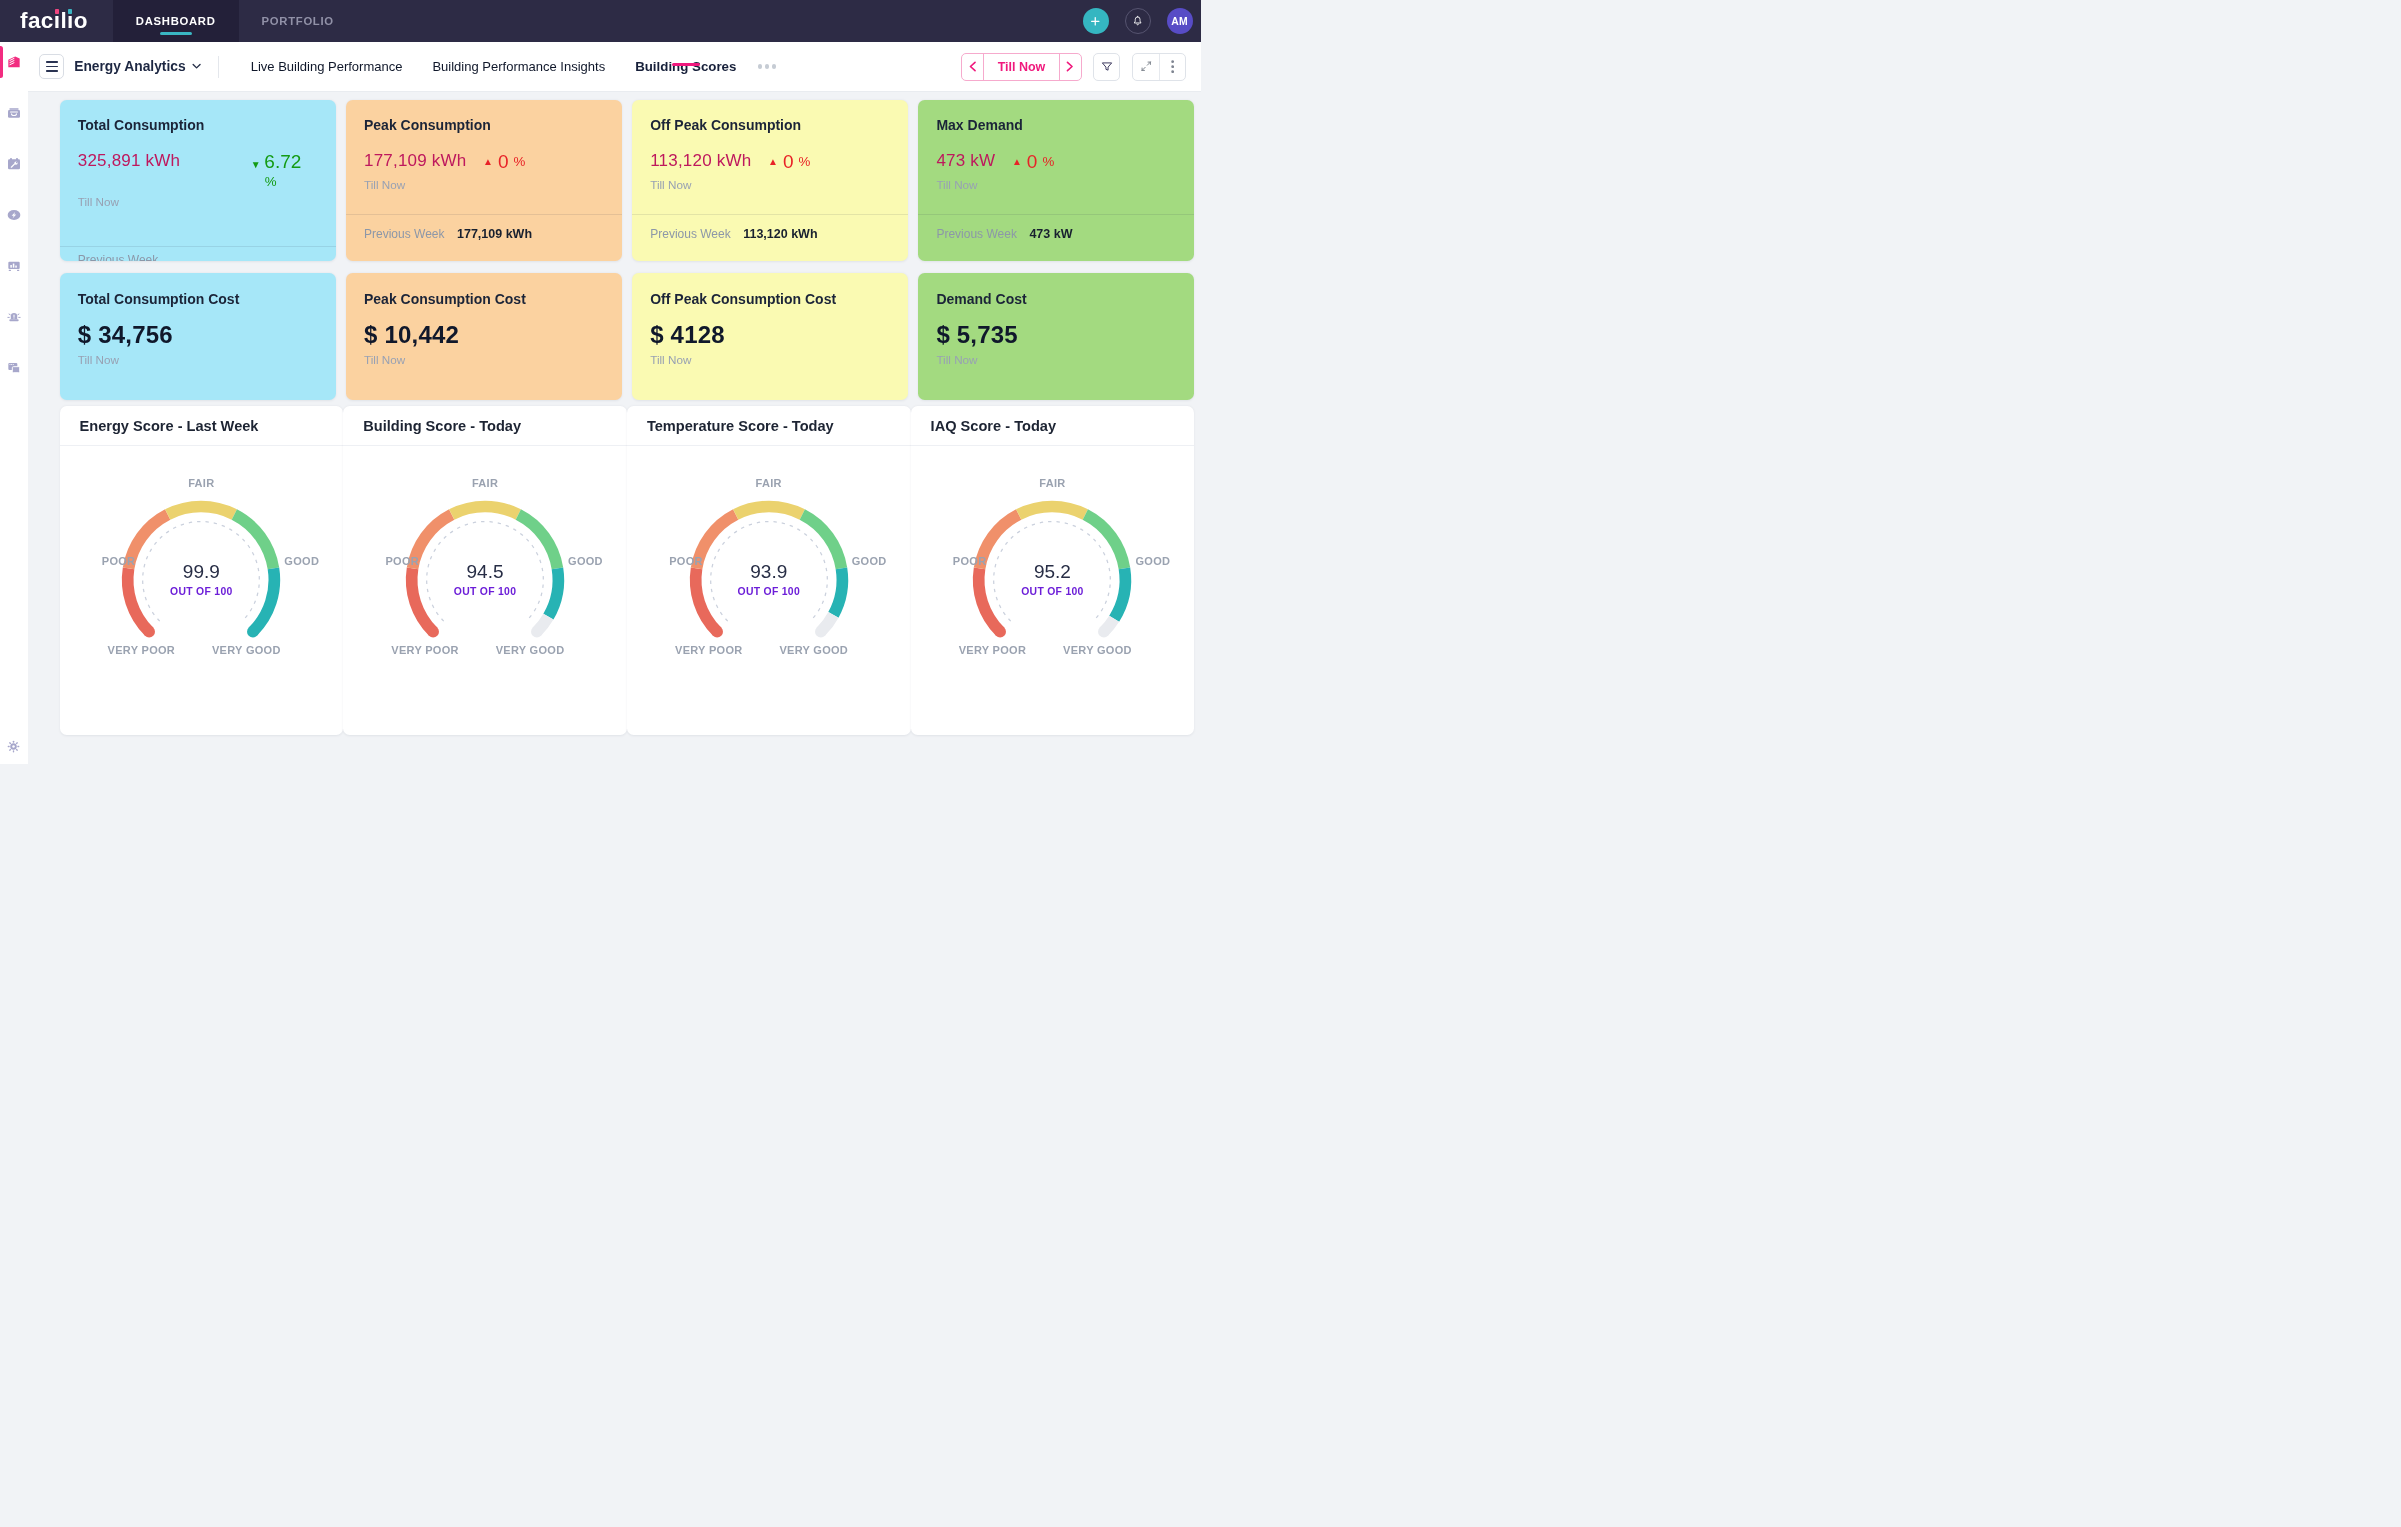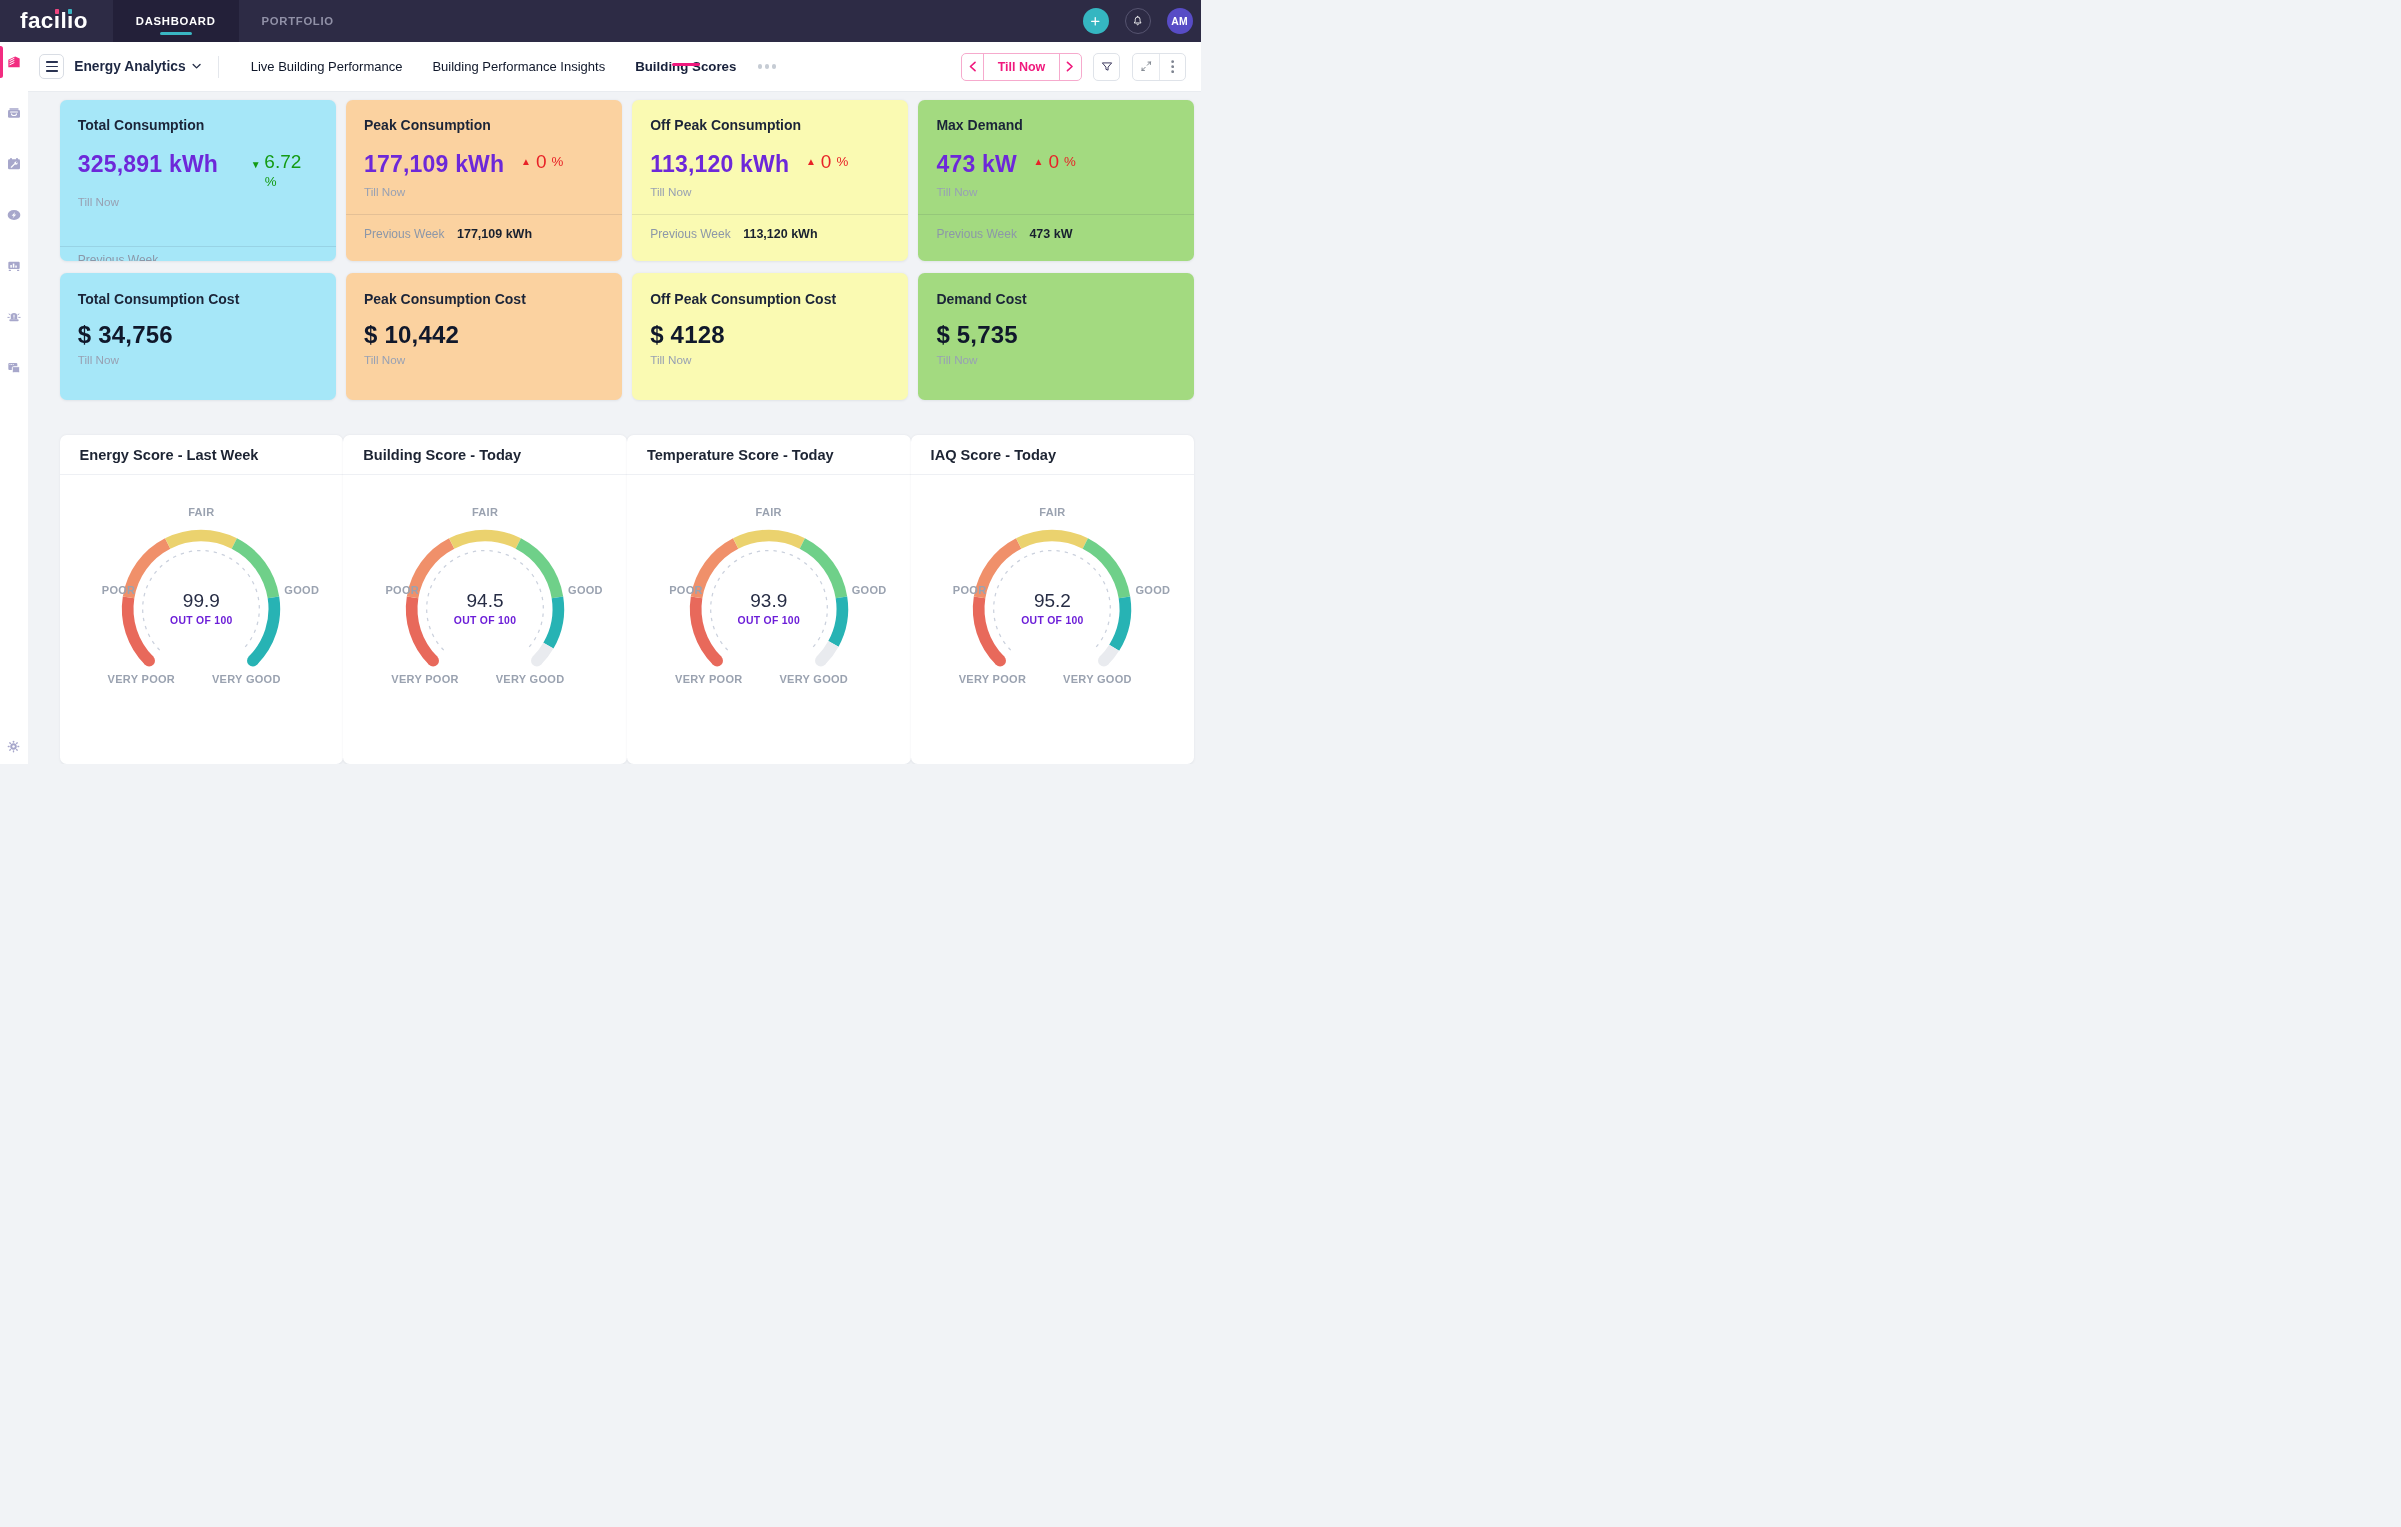--- a/index.html
+++ b/index.html
@@ -53,21 +53,21 @@
   .bg-cell{width:26px;display:flex;align-items:center;justify-content:center;cursor:pointer}
   .bg-cell + .bg-cell{border-left:0.8px solid #e6e9ee}
 
   
   .content{flex:1;background:#f1f3f6;padding:8.3px 6.7px 0 32px;overflow:hidden}
   .kpi-row{display:flex;gap:10px}
   .kpi-card{flex:1;border-radius:6.7px;position:relative;overflow:hidden;padding:16.7px 18.3px 0;box-shadow:0 0.8px 2.5px rgba(20,30,60,.07)}
   .row1 .kpi-card{height:161px}
   .kpi-title{font-size:14px;font-weight:700;color:#1b2438}
   .vrow{display:flex;margin-top:16.7px;align-items:flex-start}
-  .num{font-size:23px;font-weight:700;color:#6d28d9;letter-spacing:0.2px;line-height:1.3;white-space:nowrap}
+  .num{font-size:17px;font-weight:400;color:#be185d;letter-spacing:0.2px;line-height:1.3;white-space:nowrap}
   .vrow.wrap .num{white-space:normal;width:143px;flex:none}
   .delta{margin-left:16.7px;display:flex;align-items:center;gap:5px;margin-top:2.5px}
   .tri{font-size:10px;line-height:1}
   .dnum{font-size:19px;font-weight:500;line-height:1}
   .dpct{font-size:13.3px;font-weight:500}
   .delta.neg{color:#e82227}
   .delta.pos{color:#149b14}
   .vrow.wrap .delta{margin-left:auto;margin-right:11.7px;display:block;width:55px}
   .vrow.wrap .delta .dpct{display:block;text-align:center;margin-top:3.3px;width:40px}
   .period{font-size:11.7px;color:#98a1b3;margin-top:5.8px}
@@ -76,21 +76,21 @@
   .flabel{font-size:12px;color:#8c97a8}
   .fvalue{font-size:12.5px;font-weight:600;color:#18202f}
   .kpi-card.clipped .cdivider{top:146px}
   .kpi-card.clipped .cfooter{top:153px}
   .row2{margin-top:11.7px}
   .row2 .kpi-card{height:127px;padding-top:18.3px}
   .cost{font-size:24px;font-weight:600;color:#10182b;margin-top:13.3px;letter-spacing:0.2px}
   .row2 .period{margin-top:4.2px}
 
   
-  .score-row{display:flex;margin-top:35px}
+  .score-row{display:flex;margin-top:6px}
   .score-card{flex:1;background:#fff;border-radius:6.7px;height:329px;box-shadow:0 0.8px 2.5px rgba(20,30,60,.07);overflow:hidden}
   .score-title{padding:12.5px 20px 11px;font-size:14.6px;font-weight:700;color:#1d2433;border-bottom:0.8px solid #eef0f4}
   .gauge-box{position:relative;width:250px;height:197px;margin:27px auto 0}
   .glabel{position:absolute;font-size:11px;font-weight:700;color:#9aa2b0;letter-spacing:0.3px;white-space:nowrap}
   .g-top{top:3.3px;left:0;width:100%;text-align:center}
   .g-left{top:82px;left:16px;width:43px;text-align:right}
   .g-right{top:82px;left:208px}
   .g-bl{top:171px;left:15px;width:100px;text-align:center}
   .g-br{top:171px;left:120px;width:100px;text-align:center}
   .gcenter{position:absolute;top:88px;left:0;width:100%;text-align:center}

